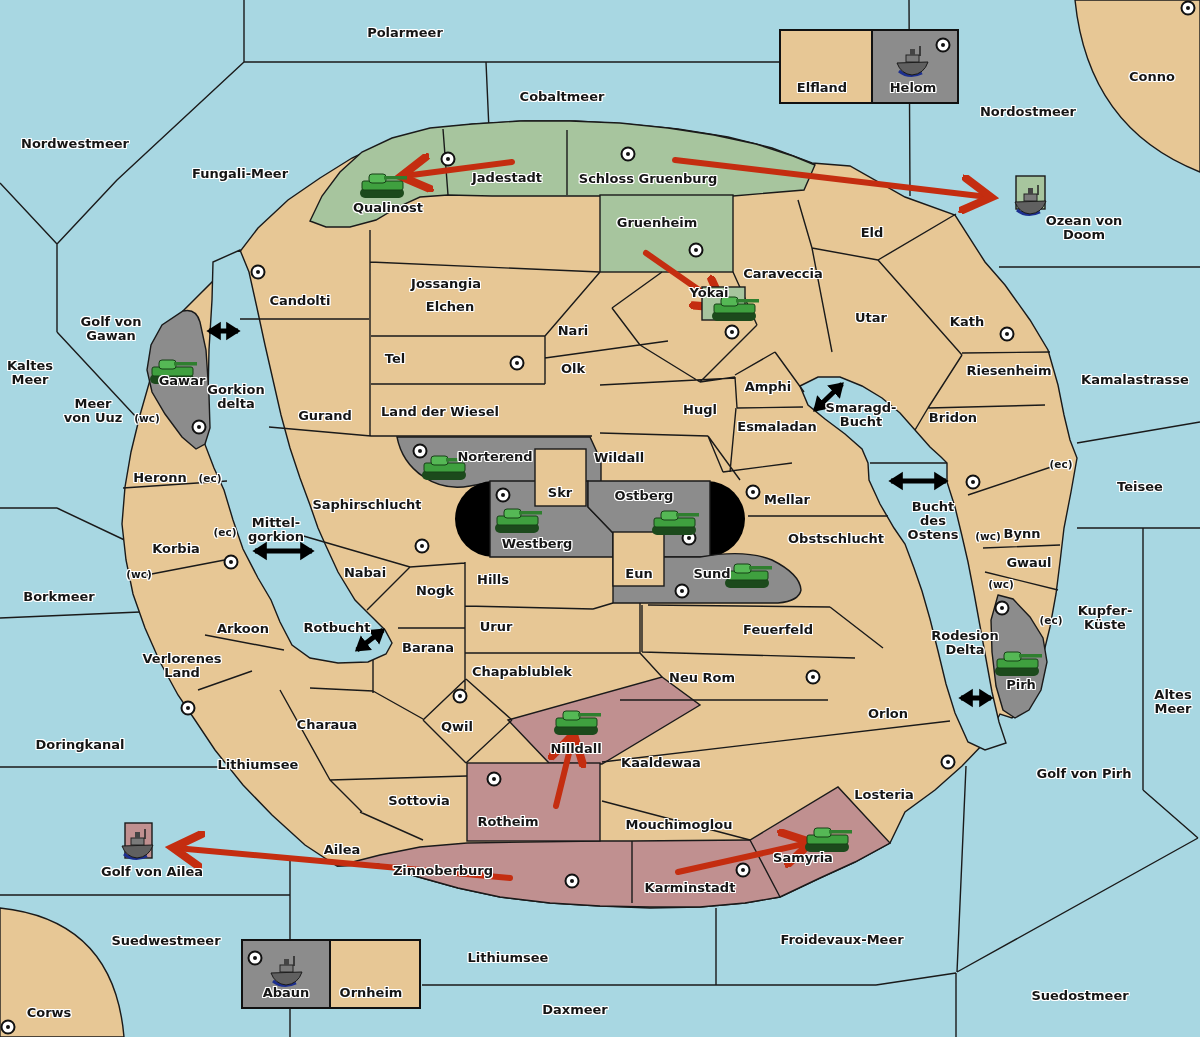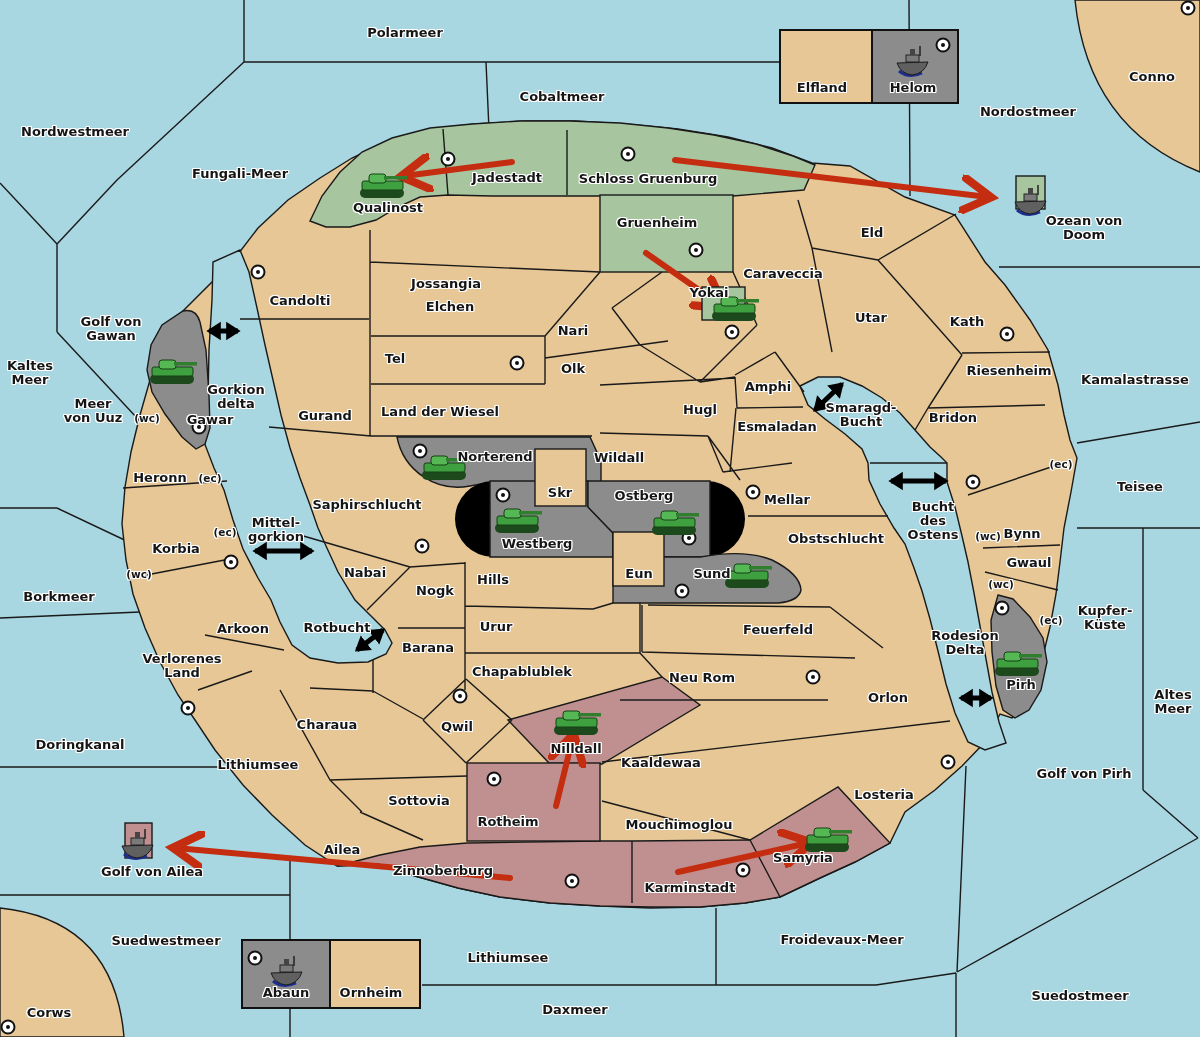--- a/index.html
+++ b/index.html
@@ -321,21 +321,21 @@
         </g>
         <g>
           <use href="#sym-ship" transform="translate(270,954)"></use>
         </g>
       </g>
 </svg>
 
 <div id="labels">
       <div class="lbl" style="left: 405px; top: 33px;">Polarmeer</div>
       <div class="lbl" style="left: 562px; top: 97px;">Cobaltmeer</div>
-      <div class="lbl" style="left: 75px; top: 132px;">Nordwestmeer</div>
+      <div class="lbl" style="left: 75px; top: 144px;">Nordwestmeer</div>
       <div class="lbl" style="left: 240px; top: 174px;">Fungali-Meer</div>
       <div class="lbl" style="left: 1028px; top: 112px;">Nordostmeer</div>
       <div class="lbl" style="left: 1152px; top: 77px;">Conno</div>
       <div class="lbl" style="left: 1084px; top: 228px;">Ozean von Doom</div>
       <div class="lbl" style="left: 111px; top: 329px;">Golf von
 Gawan</div>
       <div class="lbl" style="left: 30px; top: 373px;">Kaltes
 Meer</div>
       <div class="lbl" style="left: 93px; top: 411px;">Meer
 von Uuz</div>
@@ -418,29 +418,29 @@
       <div class="lbl" style="left: 327px; top: 725px;">Charaua</div>
       <div class="lbl" style="left: 419px; top: 801px;">Sottovia</div>
       <div class="lbl" style="left: 342px; top: 850px;">Ailea</div>
       <div class="lbl" style="left: 443px; top: 871px;">Zinnoberburg</div>
       <div class="lbl" style="left: 690px; top: 888px;">Karminstadt</div>
       <div class="lbl" style="left: 803px; top: 858px;">Samyria</div>
       <div class="lbl" style="left: 679px; top: 825px;">Mouchimoglou</div>
       <div class="lbl" style="left: 661px; top: 763px;">Kaaldewaa</div>
       <div class="lbl" style="left: 702px; top: 678px;">Neu Rom</div>
       <div class="lbl" style="left: 778px; top: 630px;">Feuerfeld</div>
-      <div class="lbl" style="left: 888px; top: 698px;">Orlon</div>
+      <div class="lbl" style="left: 888px; top: 714px;">Orlon</div>
       <div class="lbl" style="left: 884px; top: 795px;">Losteria</div>
       <div class="lbl" style="left: 496px; top: 627px;">Urur</div>
       <div class="lbl" style="left: 428px; top: 648px;">Barana</div>
       <div class="lbl" style="left: 522px; top: 672px;">Chapablublek</div>
       <div class="lbl" style="left: 457px; top: 727px;">Qwil</div>
       <div class="lbl" style="left: 576px; top: 749px;">Nilldall</div>
       <div class="lbl" style="left: 508px; top: 822px;">Rotheim</div>
-      <div class="lbl" style="left: 182px; top: 420px; margin-left: 28px;">Gawar</div>
+      <div class="lbl" style="left: 182px; top: 381px;">Gawar</div>
       <div class="lbl small" style="left: 147px; top: 419px;">(wc)</div>
       <div class="lbl small" style="left: 210px; top: 479px;">(ec)</div>
       <div class="lbl small" style="left: 225px; top: 533px;">(ec)</div>
       <div class="lbl small" style="left: 139px; top: 575px;">(wc)</div>
       <div class="lbl small" style="left: 1061px; top: 465px;">(ec)</div>
       <div class="lbl small" style="left: 988px; top: 537px;">(wc)</div>
       <div class="lbl small" style="left: 1001px; top: 585px;">(wc)</div>
       <div class="lbl small" style="left: 1051px; top: 621px;">(ec)</div>
     </div>
 </div>

